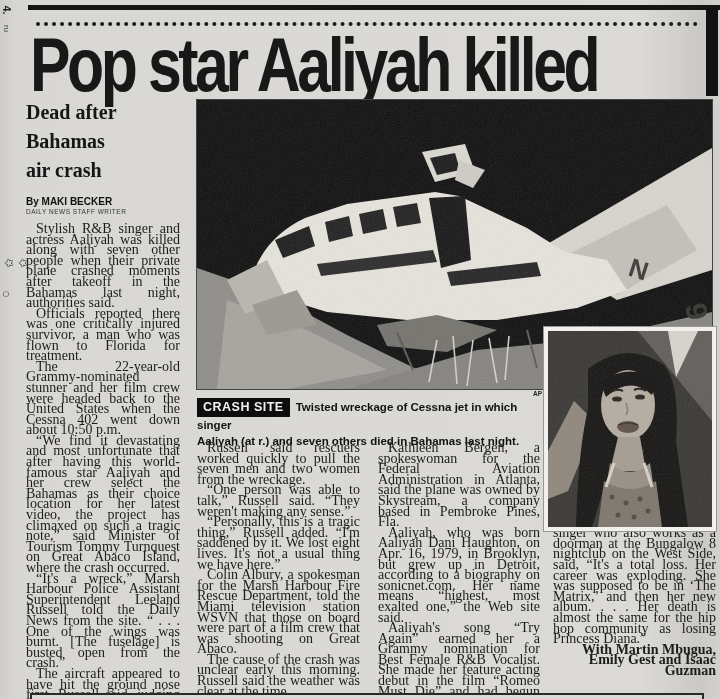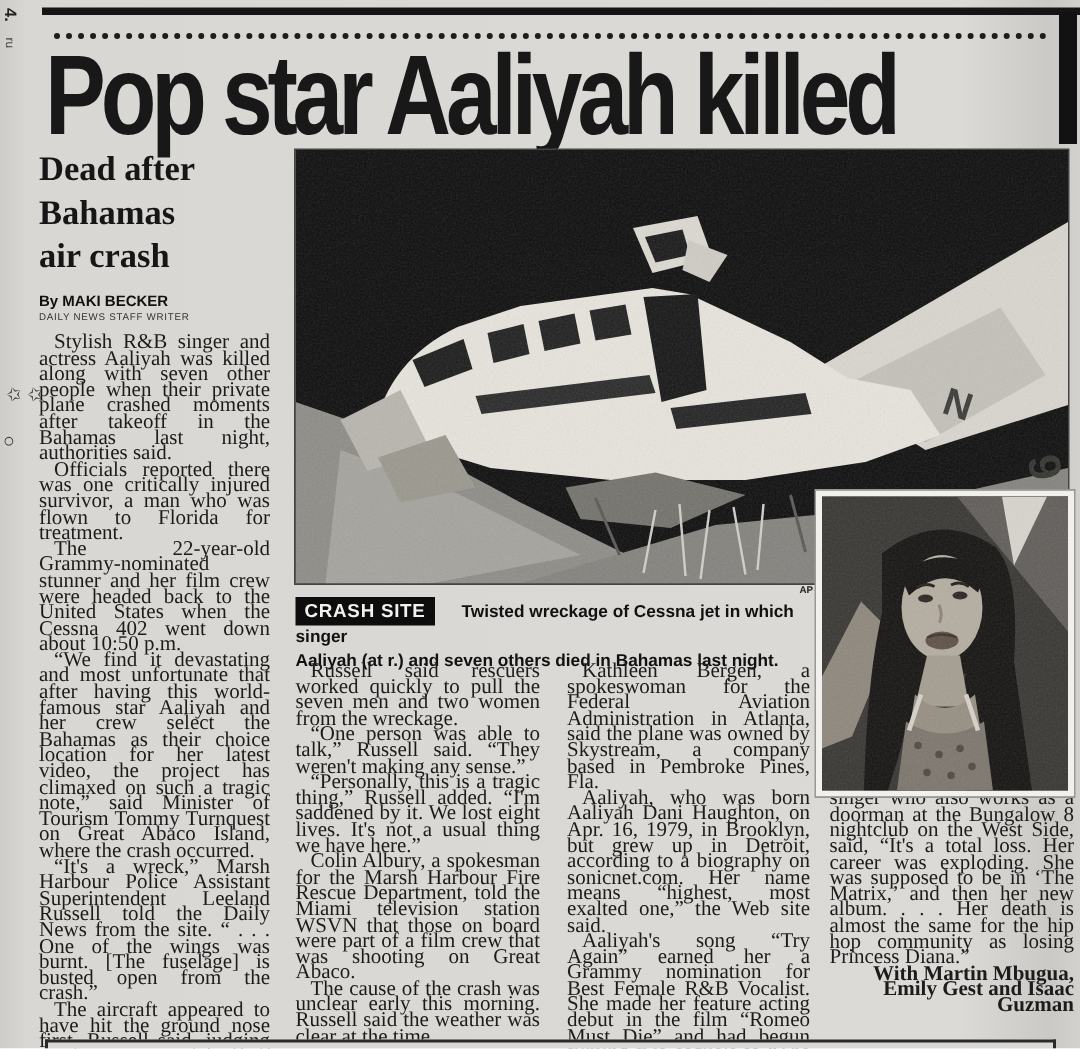--- a/index.html
+++ b/index.html
@@ -17,40 +17,40 @@
   .headline{
     left:30px;top:21px;width:690px;white-space:nowrap;
     font-family:"Liberation Sans", sans-serif;font-weight:bold;
     font-size:62px;letter-spacing:-3.5px;color:#181818;
     transform:scale(0.98,1.22);transform-origin:top left;
   }
   
   .subhead{
     left:26px;top:98px;width:160px;
     font-family:"Liberation Serif", serif;font-weight:bold;
-    font-size:23px;line-height:29px;color:#161616;letter-spacing:0px;
+    font-size:20px;line-height:29px;color:#161616;letter-spacing:0px;
   }
   .byline{left:26px;top:196px;width:154px;font-family:"Liberation Sans", sans-serif;font-weight:bold;font-size:10px;color:#111;}
   .byline-title{left:26px;top:208px;width:154px;font-family:"Liberation Sans", sans-serif;font-size:6.5px;letter-spacing:0.5px;color:#333;}
   .bodycol{font-size:14px;line-height:10.6px;text-align:justify;}
   .bodycol p{margin:0;text-indent:10px;}
   .col1{left:26px;top:224px;width:154px;}
   .col2{left:197px;top:443px;width:163px;}
   .col3{left:378px;top:443px;width:162px;}
   .col4{left:553px;top:507px;width:163px;}
   .tagline{margin-top:2px;font-family:"Liberation Serif", serif;font-weight:bold;text-align:right;text-indent:0 !important;}
   
   .crash-photo{left:197px;top:100px;width:515px;height:289px;background:#101010;outline:1px solid #444;}
   .portrait{left:544px;top:327px;width:164px;height:196px;background:#222;border:4px solid #f2f0ec;box-shadow:0 0 0 1px #9a9894;z-index:5;}
   .ap-credit{left:518px;top:390px;width:24px;font-family:"Liberation Sans", sans-serif;font-weight:bold;font-size:6.5px;color:#222;text-align:right;}
   
   .caption{left:197px;top:398px;width:348px;font-family:"Liberation Sans", sans-serif;font-weight:bold;font-size:11.5px;line-height:16px;color:#111;}
   .caption-label{
     display:inline-block;background:#0d0d0d;color:#f3f1ed;
-    font-size:12.5px;padding:1px 6px 2px 6px;margin-right:18px;letter-spacing:0.5px;
+    font-size:12.5px;padding:1px 6px 2px 6px;margin-right:6px;letter-spacing:0.5px;
   }
   
   .bottom-box{left:30px;top:693px;width:670px;height:10px;border:2px solid #2a2a2a;border-bottom:none;background:#dbd9d5;}
   
   .mark{font-family:"Liberation Sans", sans-serif;color:#222;}
   .mark-pagenum{left:2px;top:4px;font-size:11px;font-weight:bold;transform:rotate(90deg);}
   .mark-edition{left:3px;top:24px;font-size:8px;transform:rotate(90deg);color:#444;}
   .mark-stars{left:3px;top:240px;font-size:12px;line-height:13px;letter-spacing:0;color:#333;transform:rotate(-90deg);transform-origin:center;width:14px;}
   .mark-stars div{height:14px;}
   .mark-circle{left:2px;top:286px;font-size:13px;color:#333;}

